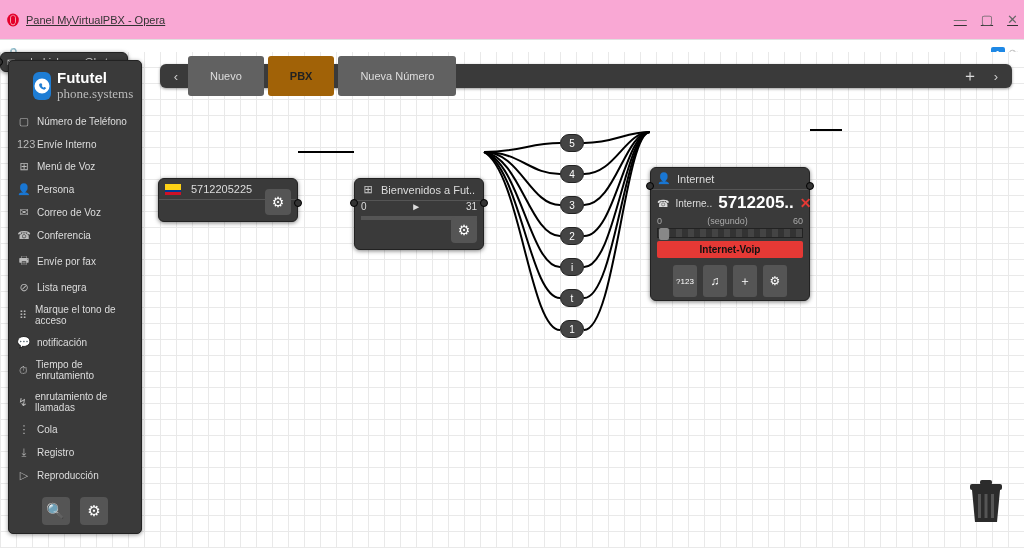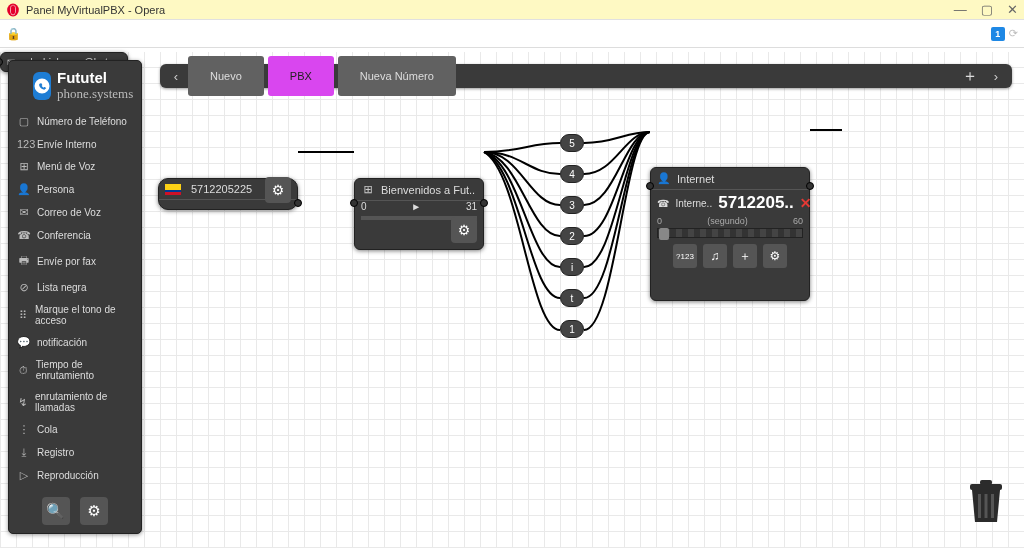--- a/index.html
+++ b/index.html
@@ -1,18 +1,18 @@
 <!DOCTYPE html>
 <html><head>
 <meta charset="utf-8">
 <style>
   * { margin:0; padding:0; box-sizing:border-box; font-family:Arial,Helvetica,sans-serif; }
   body { width:1024px; height:548px; overflow:hidden; background:#fff; position:relative; }
   
-  .titlebar { height:20px; background:#fef9c3; border-bottom:1px solid #e0e0e0; display:flex; align-items:center; padding:0 6px; font-size:11px; color:#333; }
+  .titlebar { height:40px; background:#f9a8d4; border-bottom:1px solid #e0e0e0; display:flex; align-items:center; padding:0 6px; font-size:11px; color:#333;text-decoration:underline; }
   .opera { width:14px; height:14px; margin-right:6px; }
   .winctl { margin-left:auto; display:flex; gap:14px; color:#666; font-size:13px;}
   
   .addrbar { height:28px; background:#fff; border-bottom:1px solid #ddd; display:flex; align-items:center; padding:0 6px; font-size:11px; color:#555; }
   .lock { color:#1fa01f; margin-right:8px; font-size:12px;}
   .addrend { margin-left:auto; display:flex; align-items:center; gap:4px; }
   .ext { width:14px;height:14px;border-radius:2px;background:#1e88e5;color:#fff;font-size:9px;font-weight:bold;display:flex;align-items:center;justify-content:center;}
   
   .ws { position:absolute; top:52px; left:0; right:0; bottom:0;
         background-color:#fff;
@@ -29,48 +29,48 @@
   .brand-s { font-size:13px; color:#bbb;font-family:Liberation Serif, serif;}
   .menu { padding:2px 0;}
   .mi { display:flex; align-items:center; gap:6px; padding:5px 8px; font-size:10px; cursor:pointer; }
   .mi .mico{width:14px;text-align:center;color:#bbb;font-size:11px;}
   .sb-foot{display:flex;gap:10px;justify-content:center;padding-top:8px;}
   .sb-btn{width:28px;height:28px;border-radius:4px;background:#555;color:#fff;display:flex;align-items:center;justify-content:center;font-size:15px;cursor:pointer;}
   
   .tabs { position:absolute; top:63px; left:160px; right:12px; height:24px; background:#3a3a3a; border-radius:6px; display:flex; align-items:center; padding:0 6px; color:#ddd; font-size:11px; box-shadow:0 1px 3px rgba(0,0,0,.4);}
   .tab-arrow{width:20px;text-align:center;cursor:pointer;color:#ccc;font-size:13px;}
   .tab{padding:14px 22px;background:#616161;margin:0 2px;border-radius:3px;cursor:pointer;}
-  .tab.sel{background:#d946ef;color:#222;}
+  .tab.sel{background:#a16207;color:#222;font-weight:bold;}
   .tabs-end{margin-left:auto;display:flex;align-items:center;gap:8px;}
   
   .node{position:absolute;background:#3a3a3a;border:1px solid #222;border-radius:6px;color:#ddd;box-shadow:0 1px 4px rgba(0,0,0,.5);}
   .node .hdr{display:flex;align-items:center;gap:6px;padding:4px 6px;font-size:11px;border-bottom:1px solid #555;}
   .node .hdr .hico{width:14px;text-align:center;color:#ccc;}
   .gear{width:26px;height:26px;border-radius:4px;background:#555;color:#fff;display:flex;align-items:center;justify-content:center;font-size:14px;cursor:pointer;position:absolute;right:6px;bottom:6px;}
   .port{width:8px;height:8px;border-radius:50%;background:#333;border:1px solid #000;position:absolute;}
   
-  #did{top:126px;left:158px;width:140px;height:32px;border-radius:10px;}
+  #did{top:126px;left:158px;width:140px;height:44px;}
   .flag{width:16px;height:11px;background:linear-gradient(to bottom,#fcd116 0 50%,#003893 50% 75%,#ce1126 75%);margin-right:4px;flex-shrink:0;}
   
   #ivr{top:126px;left:354px;width:130px;height:72px;}
   .pbar{height:4px;background:#555;margin:4px 6px 2px 6px;position:relative;}
   .prow{display:flex;justify-content:space-between;align-items:center;padding:0 6px;font-size:10px;}
   
   .bubble{position:absolute;width:24px;height:18px;border-radius:9px;background:#444;border:1px solid #222;color:#fff;font-size:10px;display:flex;align-items:center;justify-content:center;cursor:pointer;}
   
   #inet{top:115px;left:650px;width:160px;height:134px;}
   #inet .row{display:flex;align-items:center;gap:6px;padding:3px 6px;font-size:10px;}
   #inet .num{color:#fff;font-weight:bold;font-size:17px;}
   #inet .x{color:#e53935;font-size:14px;cursor:pointer;font-weight:bold;}
   .slbl{display:flex;justify-content:space-between;font-size:9px;color:#aaa;padding:0 6px;}
   .slider{height:10px;margin:2px 6px;background:repeating-linear-gradient(90deg,#333 0 6px,#444 6px 12px);border:1px solid #222;position:relative;}
   .slider .th{position:absolute;left:1px;top:-1px;width:10px;height:12px;background:#888;border-radius:2px;}
   .redbtn{margin:3px 6px;background:#e53935;color:#111;font-size:10px;font-weight:bold;text-align:center;padding:3px 0;border-radius:2px;cursor:pointer;}
   .actrow{display:flex;gap:6px;justify-content:center;padding:4px 0 6px 0;}
-  .tbtn{width:24px;height:24px;border-radius:3px;background:#555;color:#fff;font-size:12px;display:flex;align-items:center;justify-content:center;cursor:pointer;}
+  .tbtn{width:24px;height:32px;border-radius:3px;background:#555;color:#fff;font-size:12px;display:flex;align-items:center;justify-content:center;cursor:pointer;}
   
   #mail{top:120px;left:842px;width:128px;height:20px;display:flex;align-items:center;gap:6px;padding:0 6px;font-size:10px;background:#3a3a3a;border:1px solid #222;border-radius:6px;color:#ddd;box-shadow:0 1px 4px rgba(0,0,0,.5);}
   
   .trash{position:absolute;right:20px;bottom:20px;color:#333;}
   
   svg.wires{position:absolute;top:0;left:0;width:100%;height:100%;pointer-events:none;}
   svg.wires path{stroke:#000;stroke-width:2;fill:none;}
 </style>
 </head>
 <body>
@@ -259,20 +259,21 @@
       <span class="x">✕</span>
     </div>
     <div class="slbl">
         <span>0</span>
         <span>(segundo)</span>
         <span>60</span>
       </div>
     <div class="slider">
         <div class="th"></div>
       </div>
+    <div class="redbtn">Internet-Voip</div>
     <div class="actrow">
       <div class="tbtn" style="font-size:8px;">?123</div>
       <div class="tbtn">♫</div>
       <div class="tbtn">＋</div>
       <div class="tbtn">⚙</div>
     </div>
     <div class="port" style="left:-5px;top:14px;"></div>
     <div class="port" style="right:-5px;top:14px;"></div>
   </div>
 

